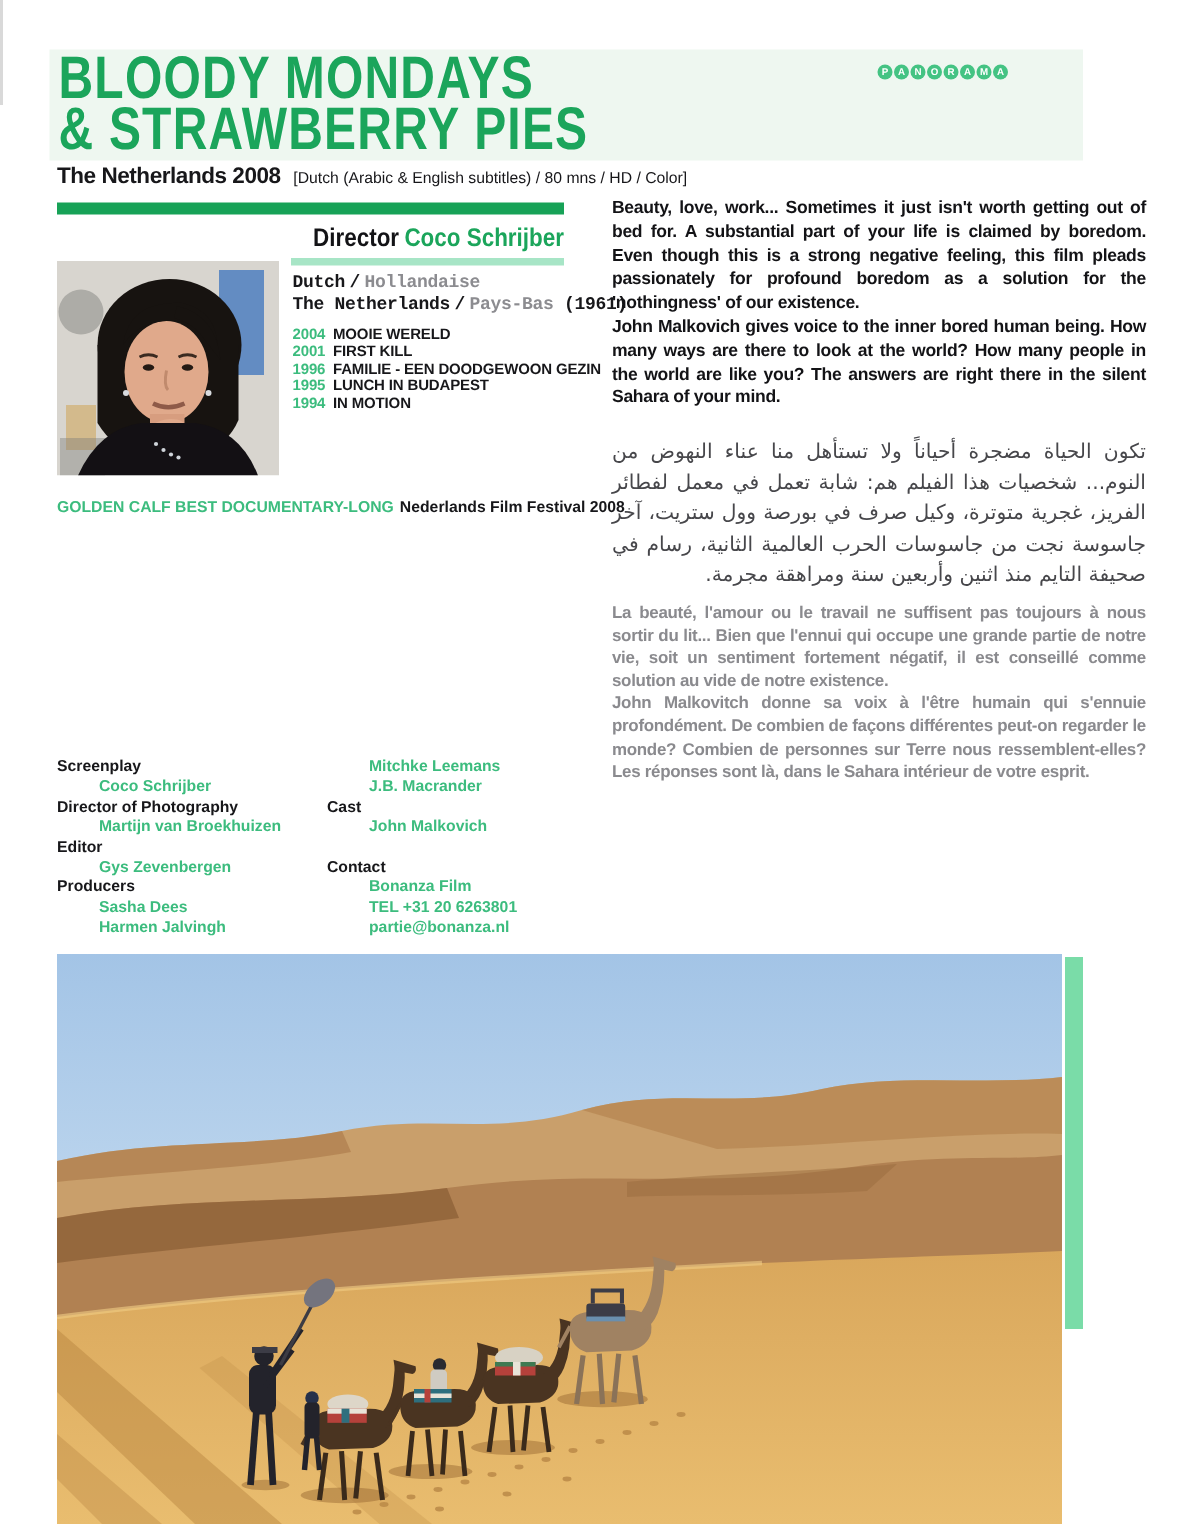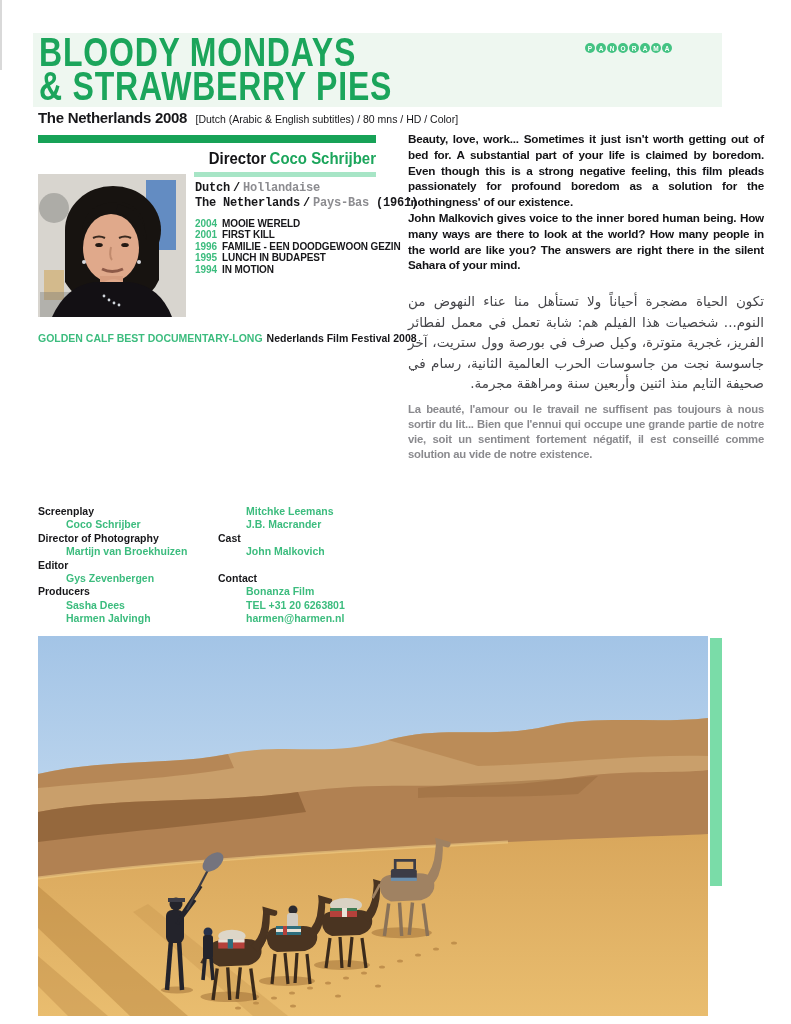--- a/index.html
+++ b/index.html
@@ -163,32 +163,33 @@
     </div>
   <div class="credits-right">
       <div class="credit-name">Mitchke Leemans</div>
       <div class="credit-name">J.B. Macrander</div>
       <div class="credit-label">Cast</div>
       <div class="credit-name">John Malkovich</div>
       <div class="credit-gap"></div>
       <div class="credit-label">Contact</div>
       <div class="credit-name">Bonanza Film</div>
       <div class="credit-name">TEL +31 20 6263801</div>
-      <div class="credit-name">harmen@harmen.nl</div>
+      <div class="credit-name">partie@bonanza.nl</div>
     </div>
 
   <div class="syn-en">
       <p>Beauty, love, work... Sometimes it just isn't worth getting out of bed for. A substantial part of your life is claimed by boredom. Even though this is a strong negative feeling, this film pleads passionately for profound boredom as a solution for the 'nothingness' of our existence.</p>
       <p>John Malkovich gives voice to the inner bored human being. How many ways are there to look at the world? How many people in the world are like you? The answers are right there in the silent Sahara of your mind.</p>
     </div>
   <div class="syn-ar">
       <p>تكون الحياة مضجرة أحياناً ولا تستأهل منا عناء النهوض من النوم... شخصيات هذا الفيلم هم: شابة تعمل في معمل لفطائر الفريز، غجرية متوترة، وكيل صرف في بورصة وول ستريت، آخر جاسوسة نجت من جاسوسات الحرب العالمية الثانية، رسام في صحيفة التايم منذ اثنين وأربعين سنة ومراهقة مجرمة.</p>
     </div>
   <div class="syn-fr">
       <p>La beauté, l'amour ou le travail ne suffisent pas toujours à nous sortir du lit... Bien que l'ennui qui occupe une grande partie de notre vie, soit un sentiment fortement négatif, il est conseillé comme solution au vide de notre existence.</p>
+      <p>John Malkovitch donne sa voix à l'être humain qui s'ennuie profondément. De combien de façons différentes peut-on regarder le monde? Combien de personnes sur Terre nous ressemblent-elles? Les réponses sont là, dans le Sahara intérieur de votre esprit.</p>
     </div>
 
   <div class="still">
     <svg viewBox="0 0 670 380" preserveAspectRatio="none">
       <defs>
         <linearGradient id="sky" x1="0" y1="0" x2="0" y2="1">
           <stop offset="0" stop-color="#a3c4e6"></stop>
             <stop offset="1" stop-color="#dcebf7"></stop>
         </linearGradient>
         <linearGradient id="fore" x1="0" y1="0" x2="0" y2="1">

